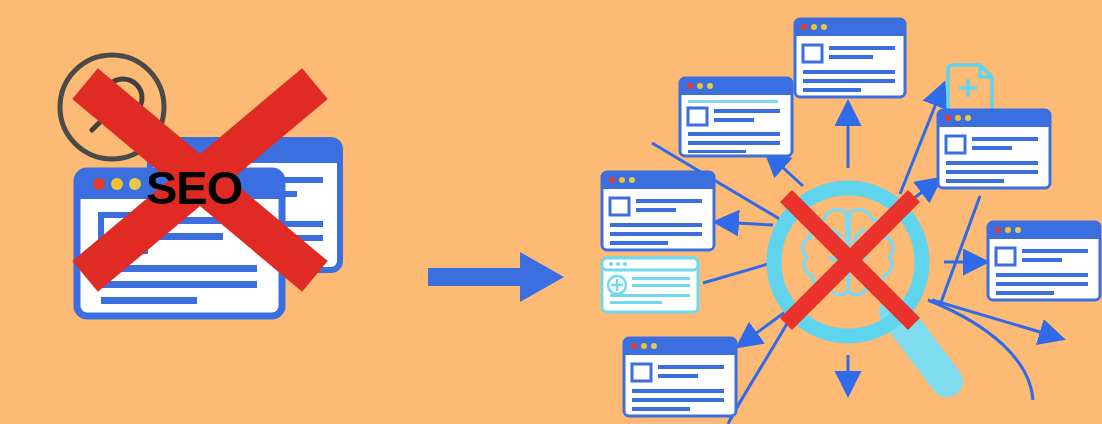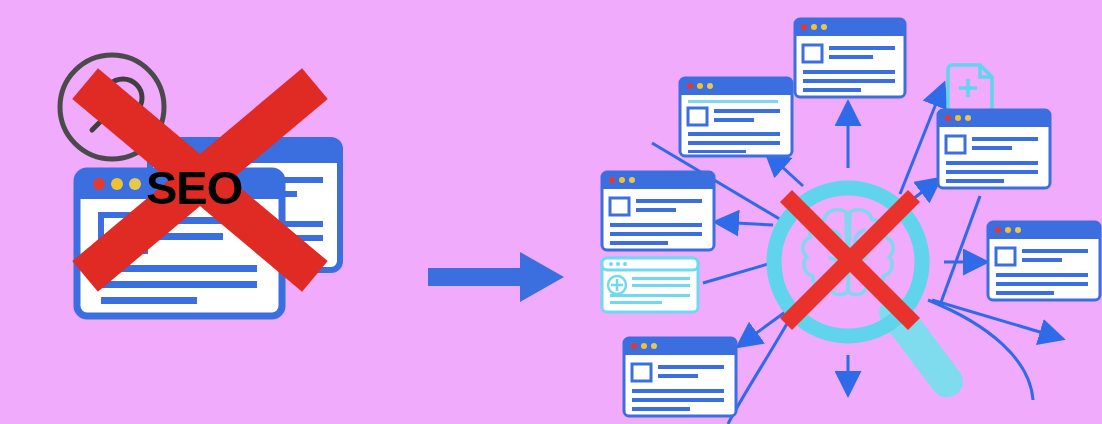--- a/index.html
+++ b/index.html
@@ -2,21 +2,21 @@
 <html><head>
 <meta charset="utf-8">
 <style>
   html,body{margin:0;padding:0;}
   body{
     width:1102px;height:424px;
     background:#edeff2;
     font-family:"Liberation Sans", sans-serif;
     overflow:hidden;
   }
-  #stage{position:relative;width:1102px;height:424px;background:#f0abfc;}
+  #stage{position:relative;width:1102px;height:424px;background:#fdba74;}
   .abs{position:absolute;}
   svg{display:block;}
   #seo-text{
     position:absolute;
     left:146px;top:164px;
     font-family:"Liberation Sans", sans-serif;
     font-weight:bold;
     font-size:47px;
     line-height:1;
     color:#000000;

